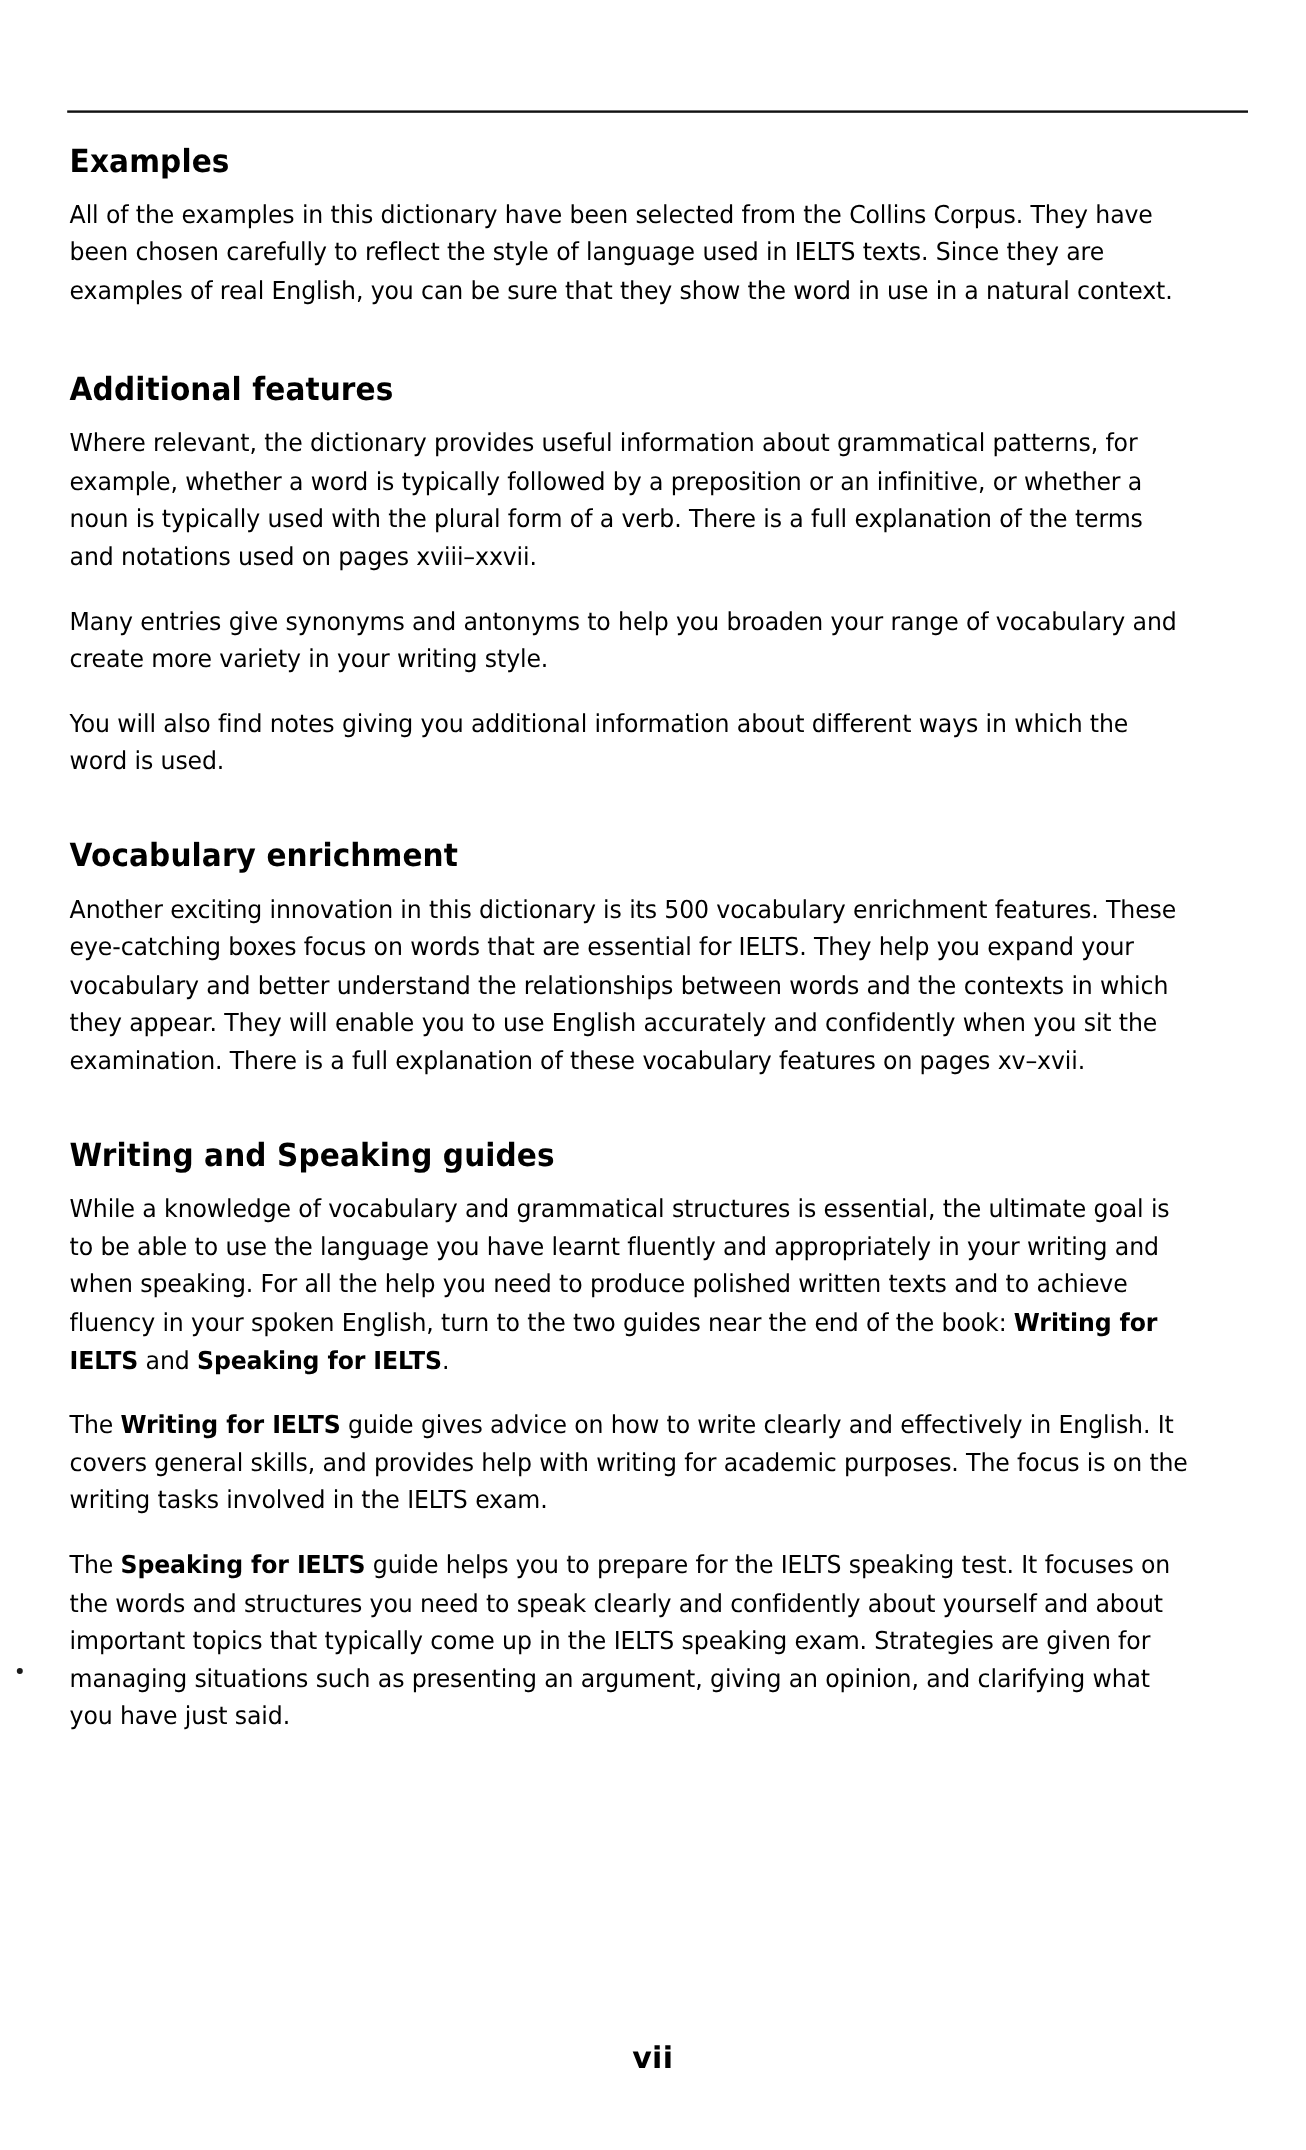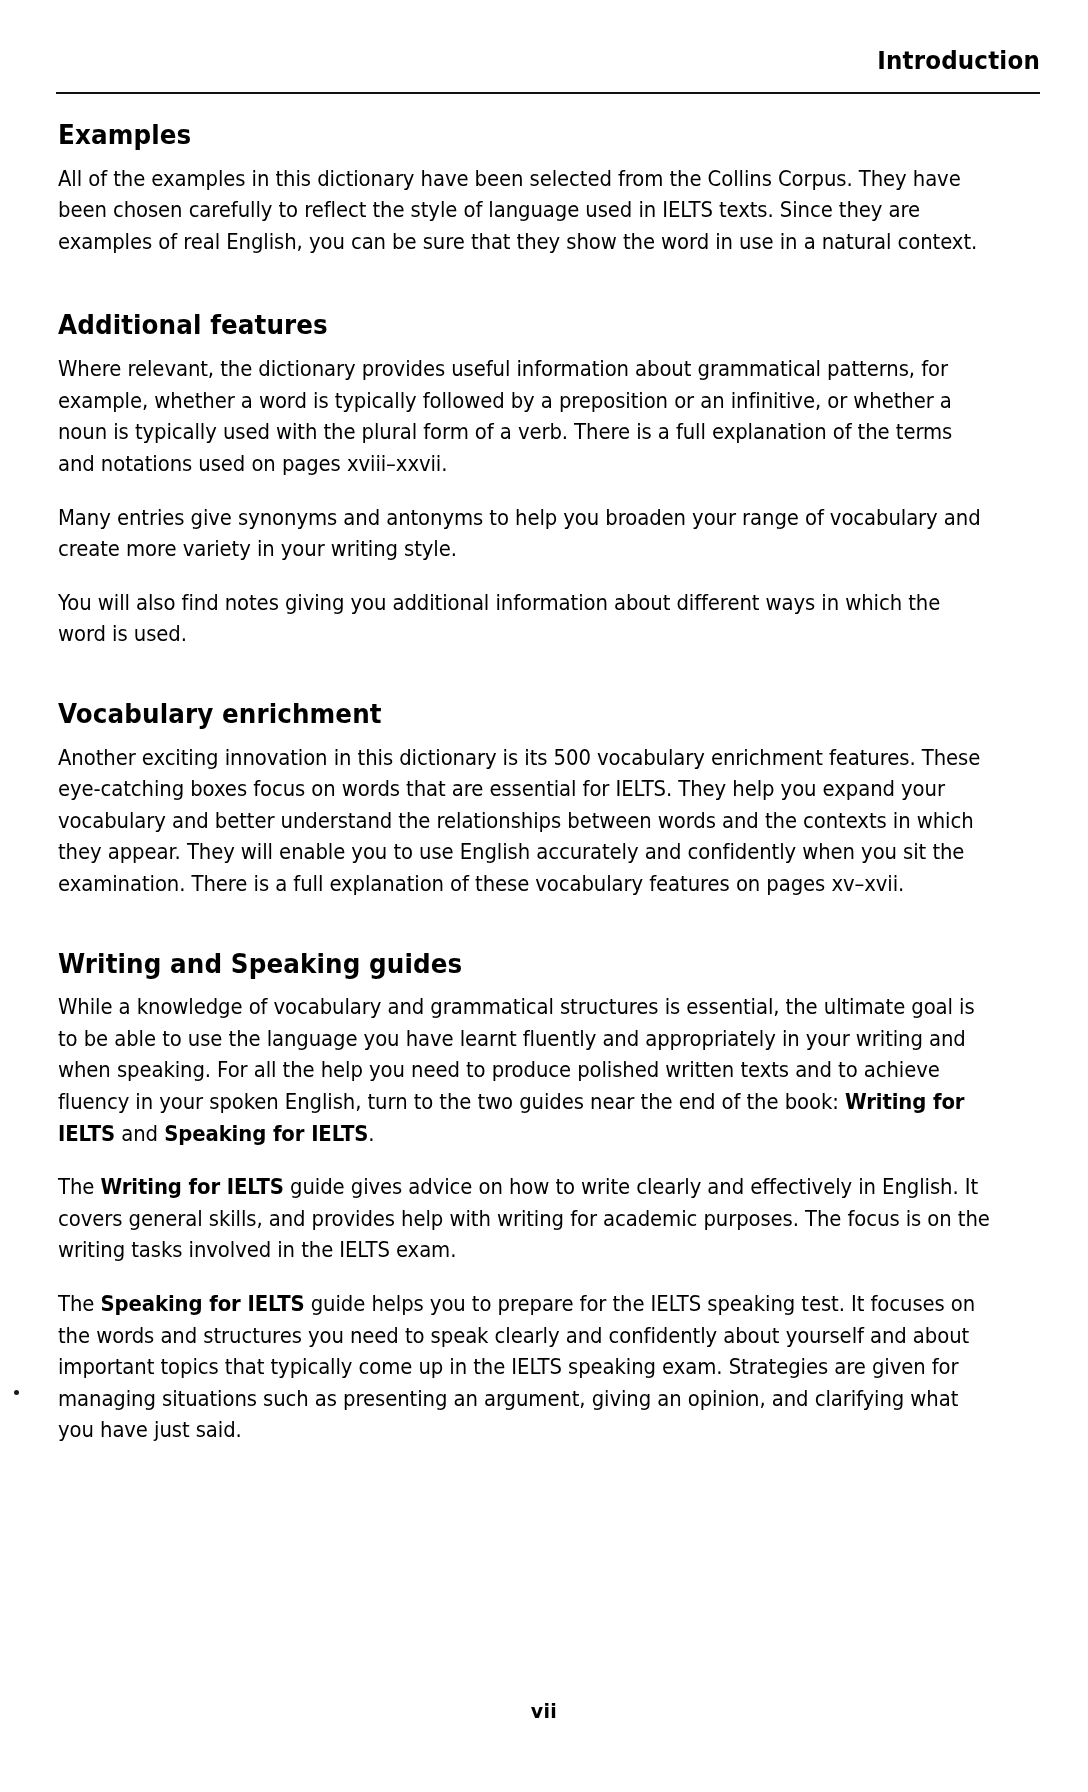--- a/index.html
+++ b/index.html
@@ -96,43 +96,40 @@
 
   
   .folio {
     position: absolute;
     left: 0;
     right: 0;
     top: 1700px;
     text-align: center;
     font-family: "DejaVu Sans", "Liberation Sans", sans-serif;
     font-weight: bold;
-    font-size: 19px;
+    font-size: 25px;
     letter-spacing: 0.3px;
   }
 
   
   .scan-speck {
     position: absolute;
     left: 14px;
     top: 1390px;
     width: 5px;
     height: 5px;
     border-radius: 50%;
     background: #1a1a1a;
   }
 </style>
 </head>
 <body>
 
 <div class="page">
 
-  <div class="running-header">
-    <span class="title">Introduction</span>
-  </div>
   <div class="header-rule"></div>
 
   <div class="content">
 
   <div class="sec">
         <h2 class="section-heading">Examples</h2>
         <div class="gap-heading-body"></div>
         <p class="body-text"><span>All of the examples in this dictionary have been selected from the Collins Corpus. They have been chosen carefully to reflect the style of language used in IELTS texts. Since they are examples of real English, you can be sure that they show the word in use in a natural context.</span></p>
       </div>
       <div class="gap-section-1"></div>

